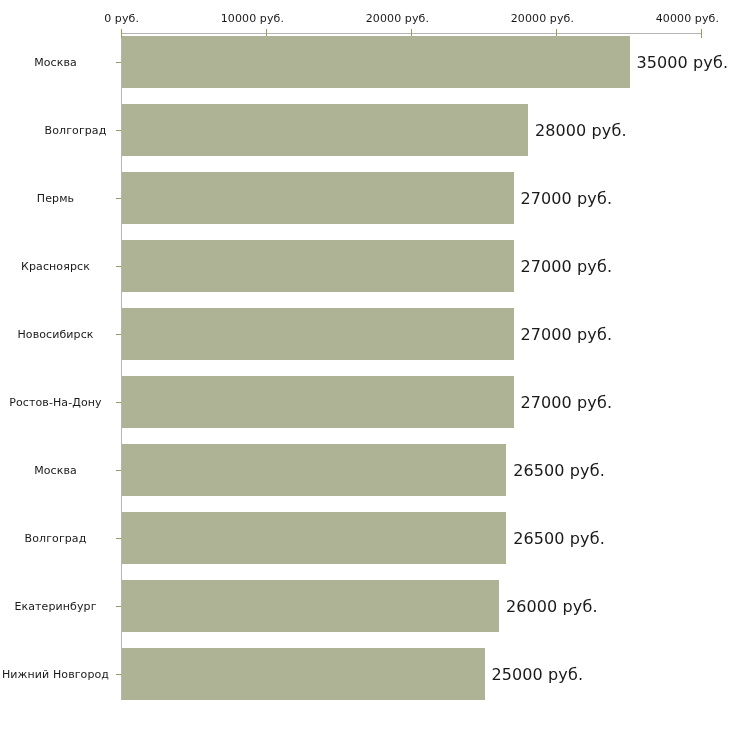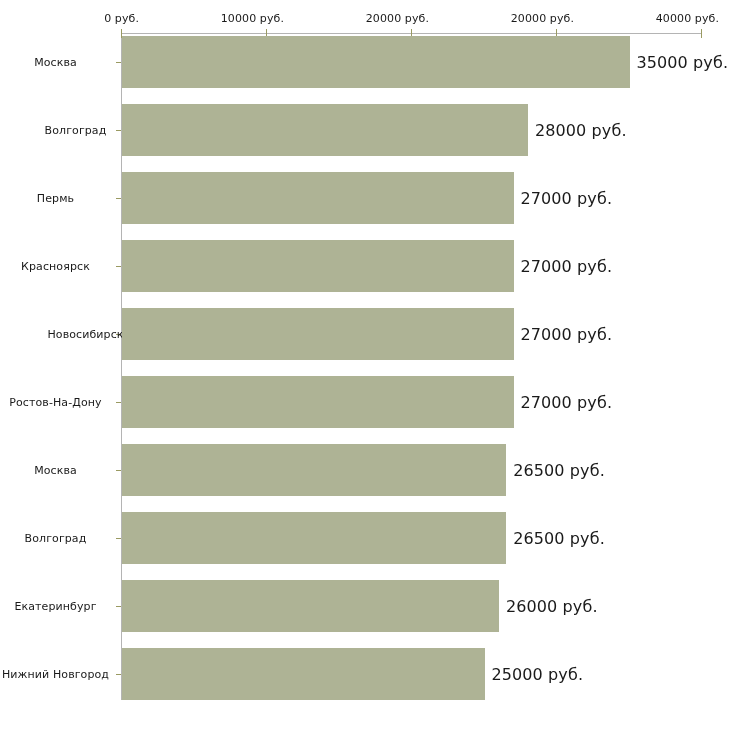--- a/index.html
+++ b/index.html
@@ -137,21 +137,21 @@
         <div class="tick-y" style="top: 470px;"></div>
         <div class="tick-y" style="top: 538px;"></div>
         <div class="tick-y" style="top: 606px;"></div>
         <div class="tick-y" style="top: 674px;"></div>
       </div>
     <div id="cats-layer">
         <div class="cat-label" style="top: 62px;">Москва</div>
         <div class="cat-label" style="top: 130px; padding-left: 20px;">Волгоград</div>
         <div class="cat-label" style="top: 198px;">Пермь</div>
         <div class="cat-label" style="top: 266px;">Красноярск</div>
-        <div class="cat-label" style="top: 334px; padding-left: 30px;">Новосибирск</div>
+        <div class="cat-label" style="top: 334px;">Новосибирск</div>
         <div class="cat-label" style="top: 402px;">Ростов-На-Дону</div>
         <div class="cat-label" style="top: 470px;">Москва</div>
         <div class="cat-label" style="top: 538px;">Волгоград</div>
         <div class="cat-label" style="top: 606px;">Екатеринбург</div>
         <div class="cat-label" style="top: 674px;">Нижний Новгород</div>
       </div>
     <div id="bars-layer">
         <div class="bar" title="Москва 35000 руб." style="top: 36px; height: 52px; width: 507.5px; background: rgb(174, 179, 149);"></div>
         <div class="bar" title="Волгоград 28000 руб." style="top: 104px; height: 52px; width: 406px; background: rgb(174, 179, 149);"></div>
         <div class="bar" title="Пермь 27000 руб." style="top: 172px; height: 52px; width: 391.5px; background: rgb(174, 179, 149);"></div>

